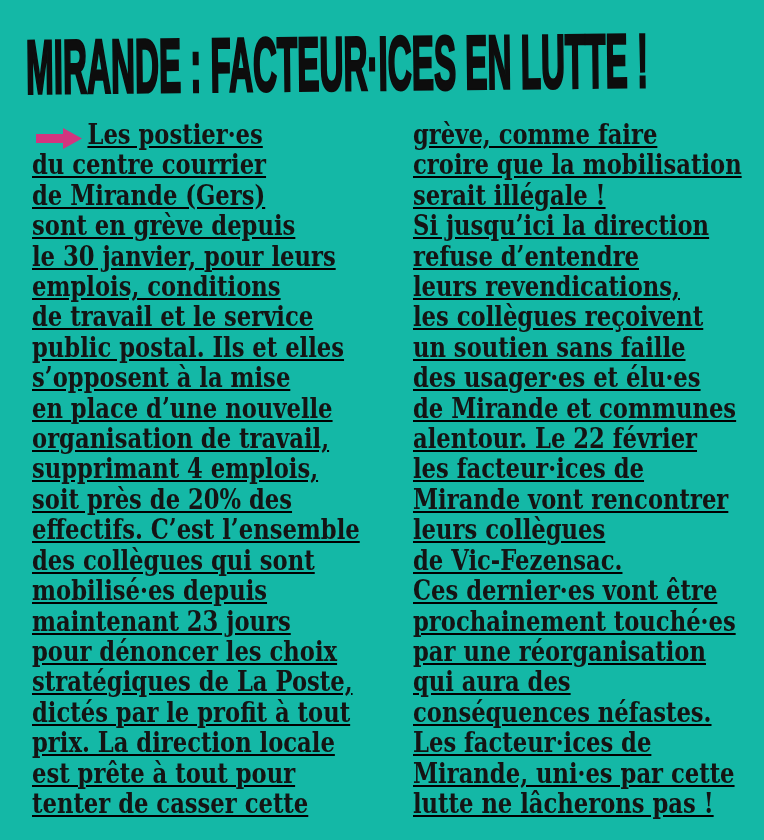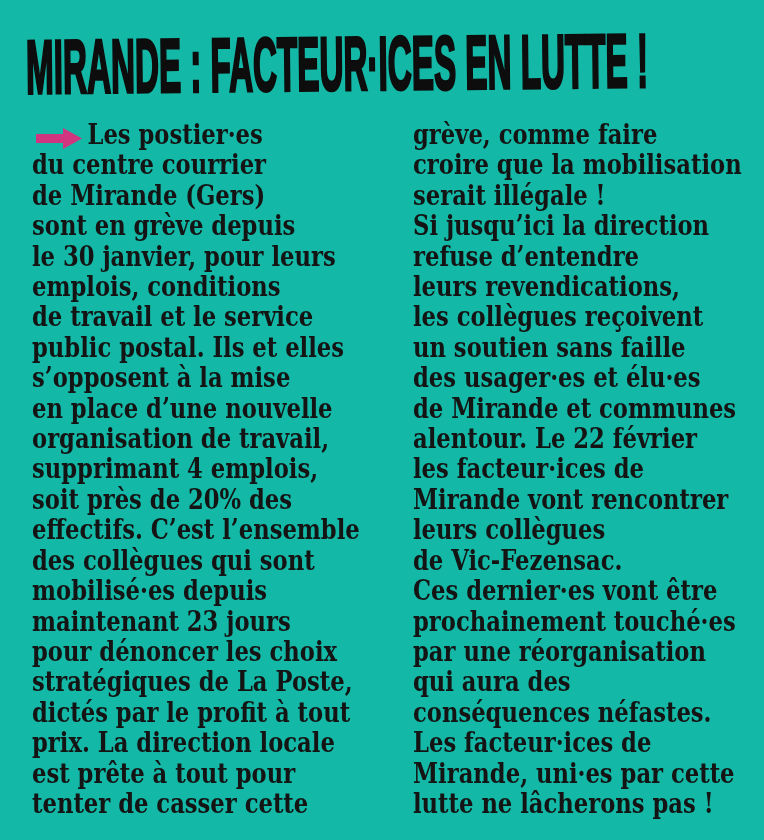--- a/index.html
+++ b/index.html
@@ -31,20 +31,21 @@
     paint-order: stroke;
     letter-spacing: 0px;
   }
 
   .columns {
     position: absolute;
     left: 32px;
     top: 120px;
     display: grid;
     grid-template-columns: 381px 351px;
+    text-decoration: underline;
   }
 
   .col { color: #141414; }
 
   .col .line {
     font-family: "DejaVu Serif", serif;
     font-weight: 700;
     font-size: 27px;
     line-height: 30.4px;
     white-space: nowrap;

